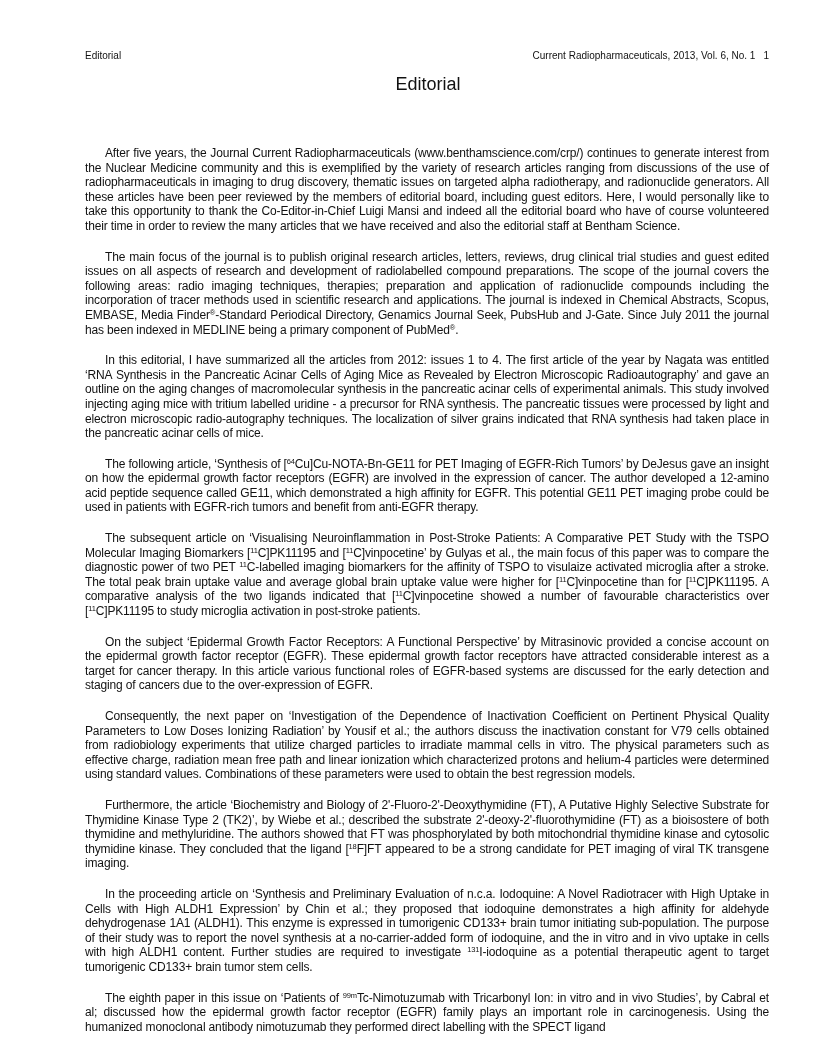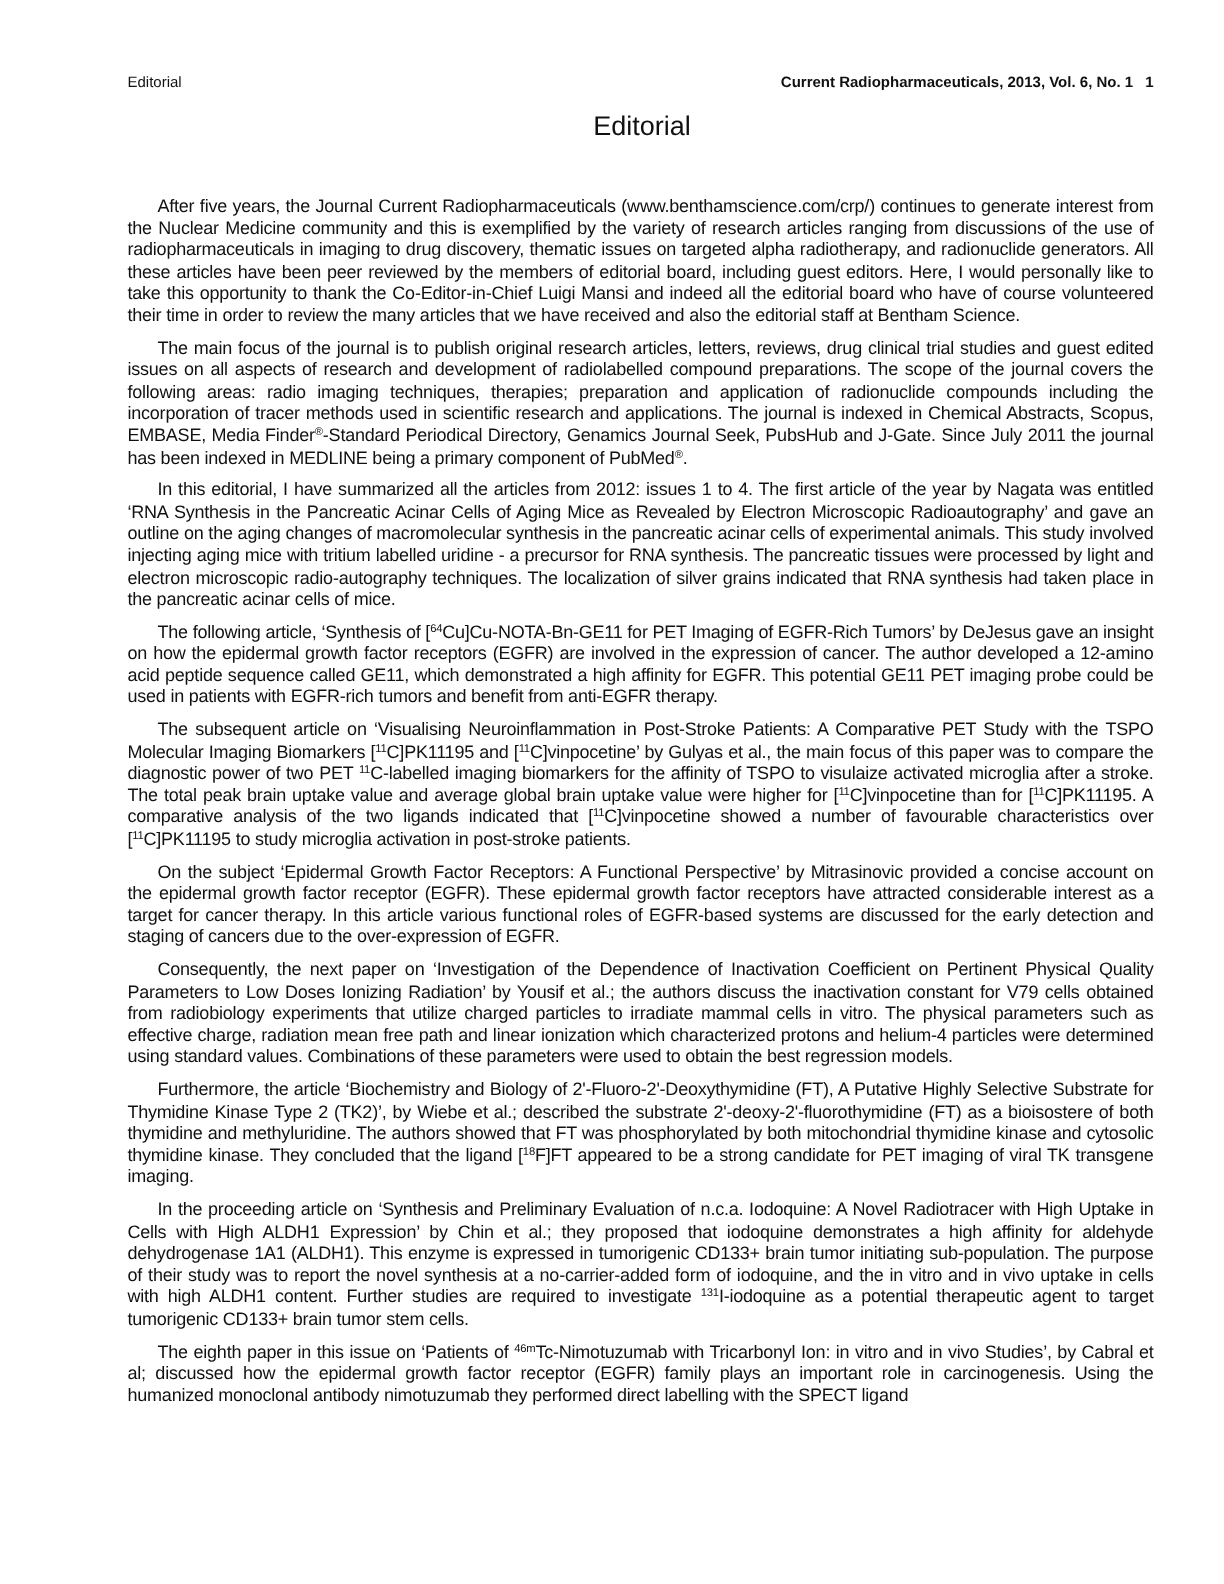--- a/index.html
+++ b/index.html
@@ -1,27 +1,27 @@
 <!DOCTYPE html>
 <html><head>
 <meta charset="utf-8">
 <style>
   html, body { margin: 0; padding: 0; background: #ffffff; }
   body { width: 816px; height: 1056px; position: relative; overflow: hidden;
          font-family: "Liberation Sans", sans-serif; color: #111; }
   .running-head { position: absolute; top: 49px; left: 85px; right: 47px; height: 14px;
                   font-size: 10px; line-height: 14px; }
   .running-head .left { position: absolute; left: 0; top: 0; }
-  .running-head .right { position: absolute; right: 0; top: 0; font-weight: bold; }
+  .running-head .right { position: absolute; right: 0; top: 0; }
   .running-head .pg { margin-left: 8px; }
   .title { position: absolute; top: 73px; left: 0; width: 856px; text-align: center;
            font-size: 18px; line-height: 22px; color: #111; }
   .body-text { position: absolute; top: 130px; left: 85px; width: 684px;
                font-size: 12px; line-height: 14.6px; text-align: justify; letter-spacing: -0.15px; }
-  .body-text p { margin: 0 0 7px 0; text-indent: 20px; }
+  .body-text p { margin: 16px 0 7px 0; text-indent: 20px; }
   sup { font-size: 7.5px; line-height: 0; vertical-align: 4px; }
 </style>
 </head>
 <body>
 
 <div class="running-head">
   <span class="left">Editorial</span>
   <span class="right">
     <span>Current Radiopharmaceuticals, 2013, Vol. 6, No. 1</span><span class="pg">1</span>
   </span>
@@ -32,14 +32,14 @@
 <div class="body-text" id="article-body">
     <p><span>After five years, the Journal Current Radiopharmaceuticals (www.benthamscience.com/crp/) continues to generate interest from the Nuclear Medicine community and this is exemplified by the variety of research articles ranging from discussions of the use of radiopharmaceuticals in imaging to drug discovery, thematic issues on targeted alpha radiotherapy, and radionuclide generators. All these articles have been peer reviewed by the members of editorial board, including guest editors. Here, I would personally like to take this opportunity to thank the Co-Editor-in-Chief Luigi Mansi and indeed all the editorial board who have of course volunteered their time in order to review the many articles that we have received and also the editorial staff at Bentham Science.</span></p>
     <p><span>The main focus of the journal is to publish original research articles, letters, reviews, drug clinical trial studies and guest edited issues on all aspects of research and development of radiolabelled compound preparations. The scope of the journal covers the following areas: radio imaging techniques, therapies; preparation and application of radionuclide compounds including the incorporation of tracer methods used in scientific research and applications. The journal is indexed in Chemical Abstracts, Scopus, EMBASE, Media Finder</span><sup>®</sup><span>-Standard Periodical Directory, Genamics Journal Seek, PubsHub and J-Gate. Since July 2011 the journal has been indexed in MEDLINE being a primary component of PubMed</span><sup>®</sup><span>.</span></p>
     <p><span>In this editorial, I have summarized all the articles from 2012: issues 1 to 4. The first article of the year by Nagata was entitled ‘RNA Synthesis in the Pancreatic Acinar Cells of Aging Mice as Revealed by Electron Microscopic Radioautography’ and gave an outline on the aging changes of macromolecular synthesis in the pancreatic acinar cells of experimental animals. This study involved injecting aging mice with tritium labelled uridine - a precursor for RNA synthesis. The pancreatic tissues were processed by light and electron microscopic radio-autography techniques. The localization of silver grains indicated that RNA synthesis had taken place in the pancreatic acinar cells of mice.</span></p>
     <p><span>The following article, ‘Synthesis of [</span><sup>64</sup><span>Cu]Cu-NOTA-Bn-GE11 for PET Imaging of EGFR-Rich Tumors’ by DeJesus gave an insight on how the epidermal growth factor receptors (EGFR) are involved in the expression of cancer. The author developed a 12-amino acid peptide sequence called GE11, which demonstrated a high affinity for EGFR. This potential GE11 PET imaging probe could be used in patients with EGFR-rich tumors and benefit from anti-EGFR therapy.</span></p>
     <p><span>The subsequent article on ‘Visualising Neuroinflammation in Post-Stroke Patients: A Comparative PET Study with the TSPO Molecular Imaging Biomarkers [</span><sup>11</sup><span>C]PK11195 and [</span><sup>11</sup><span>C]vinpocetine’ by Gulyas et al., the main focus of this paper was to compare the diagnostic power of two PET </span><sup>11</sup><span>C-labelled imaging biomarkers for the affinity of TSPO to visulaize activated microglia after a stroke. The total peak brain uptake value and average global brain uptake value were higher for [</span><sup>11</sup><span>C]vinpocetine than for [</span><sup>11</sup><span>C]PK11195. A comparative analysis of the two ligands indicated that [</span><sup>11</sup><span>C]vinpocetine showed a number of favourable characteristics over [</span><sup>11</sup><span>C]PK11195 to study microglia activation in post-stroke patients.</span></p>
     <p><span>On the subject ‘Epidermal Growth Factor Receptors: A Functional Perspective’ by Mitrasinovic provided a concise account on the epidermal growth factor receptor (EGFR). These epidermal growth factor receptors have attracted considerable interest as a target for cancer therapy. In this article various functional roles of EGFR-based systems are discussed for the early detection and staging of cancers due to the over-expression of EGFR.</span></p>
     <p><span>Consequently, the next paper on ‘Investigation of the Dependence of Inactivation Coefficient on Pertinent Physical Quality Parameters to Low Doses Ionizing Radiation’ by Yousif et al.; the authors discuss the inactivation constant for V79 cells obtained from radiobiology experiments that utilize charged particles to irradiate mammal cells in vitro. The physical parameters such as effective charge, radiation mean free path and linear ionization which characterized protons and helium-4 particles were determined using standard values. Combinations of these parameters were used to obtain the best regression models.</span></p>
     <p><span>Furthermore, the article ‘Biochemistry and Biology of 2'-Fluoro-2'-Deoxythymidine (FT), A Putative Highly Selective Substrate for Thymidine Kinase Type 2 (TK2)’, by Wiebe et al.; described the substrate 2'-deoxy-2'-fluorothymidine (FT) as a bioisostere of both thymidine and methyluridine. The authors showed that FT was phosphorylated by both mitochondrial thymidine kinase and cytosolic thymidine kinase. They concluded that the ligand [</span><sup>18</sup><span>F]FT appeared to be a strong candidate for PET imaging of viral TK transgene imaging.</span></p>
     <p><span>In the proceeding article on ‘Synthesis and Preliminary Evaluation of n.c.a. Iodoquine: A Novel Radiotracer with High Uptake in Cells with High ALDH1 Expression’ by Chin et al.; they proposed that iodoquine demonstrates a high affinity for aldehyde dehydrogenase 1A1 (ALDH1). This enzyme is expressed in tumorigenic CD133+ brain tumor initiating sub-population. The purpose of their study was to report the novel synthesis at a no-carrier-added form of iodoquine, and the in vitro and in vivo uptake in cells with high ALDH1 content. Further studies are required to investigate </span><sup>131</sup><span>I-iodoquine as a potential therapeutic agent to target tumorigenic CD133+ brain tumor stem cells.</span></p>
-    <p><span>The eighth paper in this issue on ‘Patients of </span><sup>46m</sup><span>Tc-Nimotuzumab with Tricarbonyl Ion: in vitro and in vivo Studies’, by Cabral et al; discussed how the epidermal growth factor receptor (EGFR) family plays an important role in carcinogenesis. Using the humanized monoclonal antibody nimotuzumab they performed direct labelling with the SPECT ligand</span></p>
+    <p><span>The eighth paper in this issue on ‘Patients of </span><sup>99m</sup><span>Tc-Nimotuzumab with Tricarbonyl Ion: in vitro and in vivo Studies’, by Cabral et al; discussed how the epidermal growth factor receptor (EGFR) family plays an important role in carcinogenesis. Using the humanized monoclonal antibody nimotuzumab they performed direct labelling with the SPECT ligand</span></p>
   </div>
 
 </body></html>

